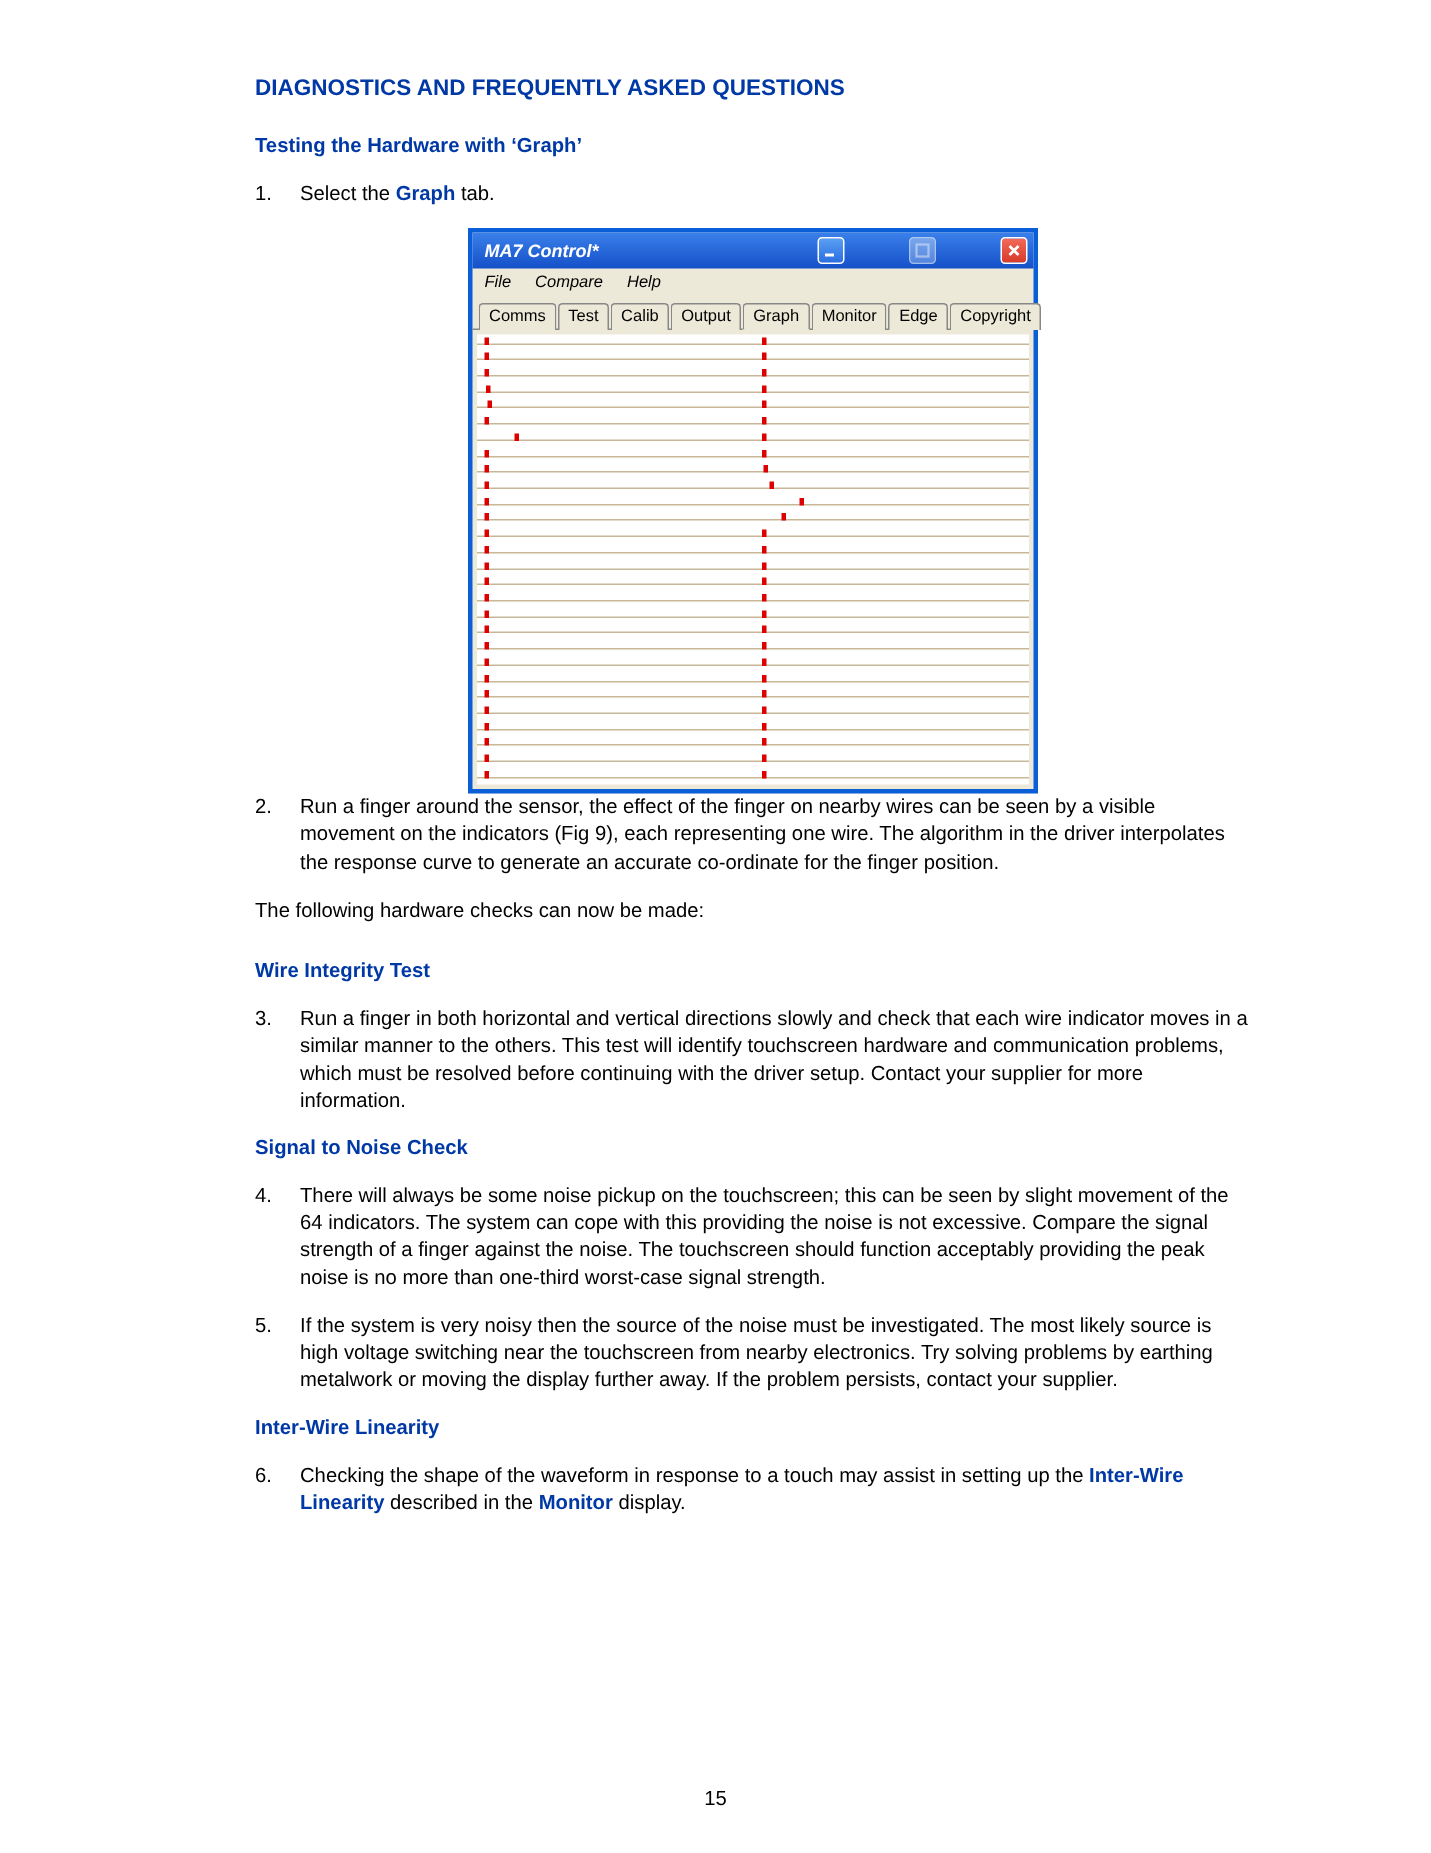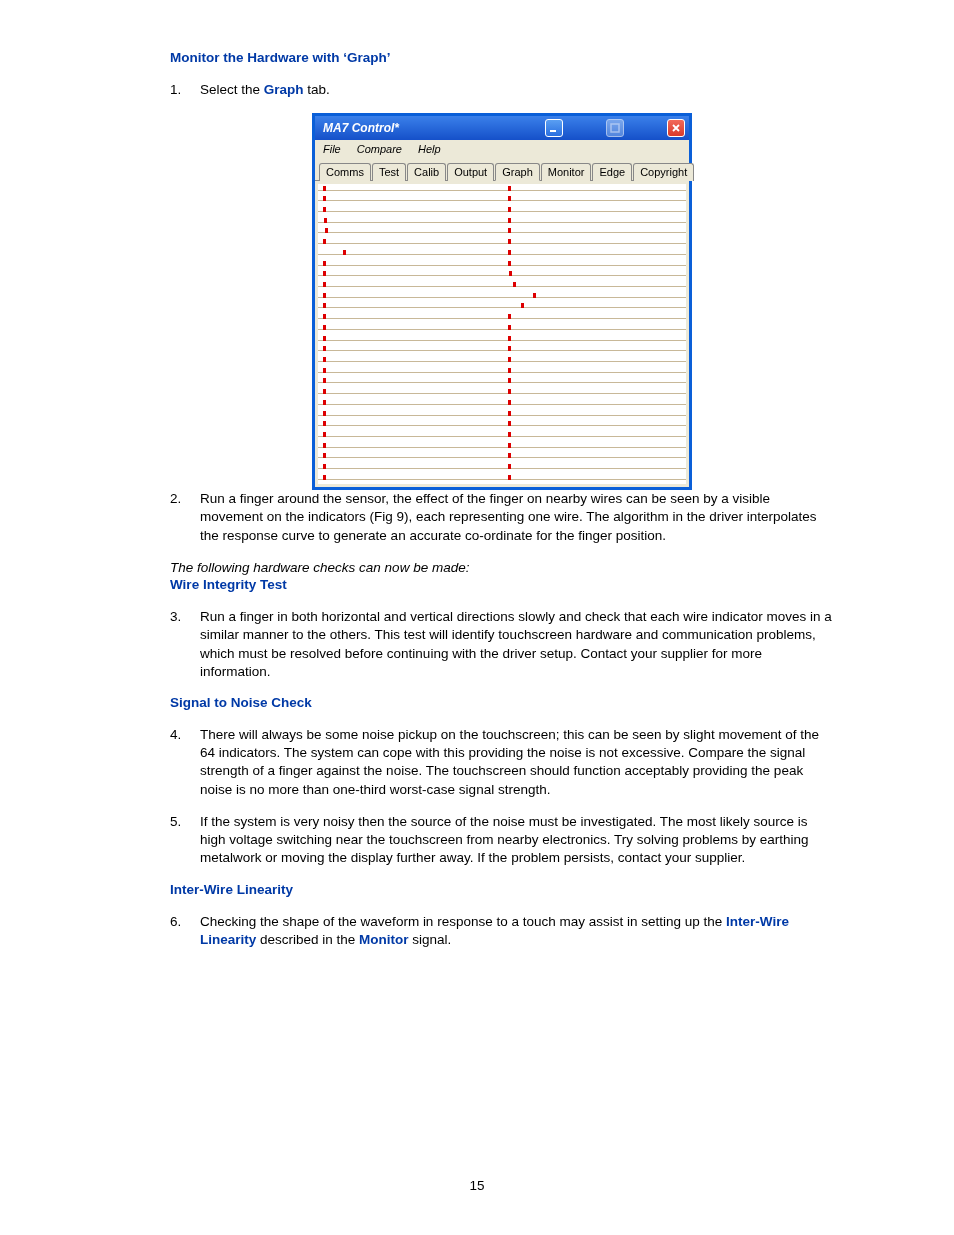--- a/index.html
+++ b/index.html
@@ -39,31 +39,30 @@
     flex-shrink: 0;
   }
   .list-body {
     flex: 1;
   }
   .blue-bold {
     color: #0039a6;
     font-weight: bold;
   }
   .para {
-    margin-bottom: 0;
+    margin-bottom: 23px;
     line-height: 1.35;
-    font-style: italic;
   }
   .fig-caption {
     text-align: center;
     margin: 2px 0 12px 0;
   }
   .page-num {
     position: absolute;
-    bottom: 42px;
+    bottom: 29px;
     left: 0;
     width: 100%;
     text-align: center;
   }
 
   
   .winwrap {
     width: 380px;
     margin: 0 auto 0 auto;
   }
@@ -144,22 +143,23 @@
     position:absolute;
     width:3px;
     height:5px;
     background:#d00;
   }
 </style>
 </head>
 <body>
 
 <div class="page">
-
-  <div class="sub-heading">Monitor the Hardware with ‘Graph’</div>
+  <div class="main-heading">DIAGNOSTICS AND FREQUENTLY ASKED QUESTIONS</div>
+
+  <div class="sub-heading">Testing the Hardware with ‘Graph’</div>
 
   <div class="list-item">
     <div class="list-num">1.</div>
     <div class="list-body">
       <span>Select the </span><span class="blue-bold">Graph</span><span> tab.</span>
     </div>
   </div>
 
   <div class="winwrap">
     <div class="win">
@@ -310,18 +310,18 @@
   <div class="list-item">
     <div class="list-num">5.</div>
     <div class="list-body">If the system is very noisy then the source of the noise must be investigated. The most likely source is high voltage switching near the touchscreen from nearby electronics. Try solving problems by earthing metalwork or moving the display further away. If the problem persists, contact your supplier.</div>
   </div>
 
   <div class="sub-heading">Inter-Wire Linearity</div>
 
   <div class="list-item">
     <div class="list-num">6.</div>
     <div class="list-body">
-      <span>Checking the shape of the waveform in response to a touch may assist in setting up the </span><span class="blue-bold">Inter-Wire Linearity</span><span> described in the </span><span class="blue-bold">Monitor</span><span> signal.</span>
+      <span>Checking the shape of the waveform in response to a touch may assist in setting up the </span><span class="blue-bold">Inter-Wire Linearity</span><span> described in the </span><span class="blue-bold">Monitor</span><span> display.</span>
     </div>
   </div>
 
   <div class="page-num">15</div>
 </div>
 
 </body></html>

